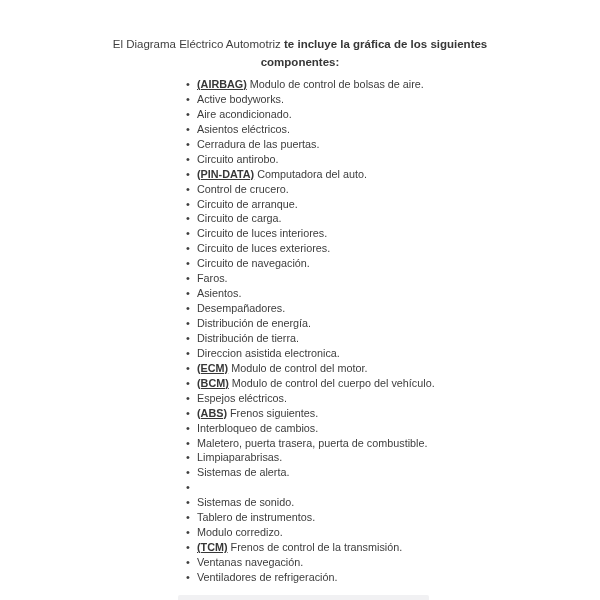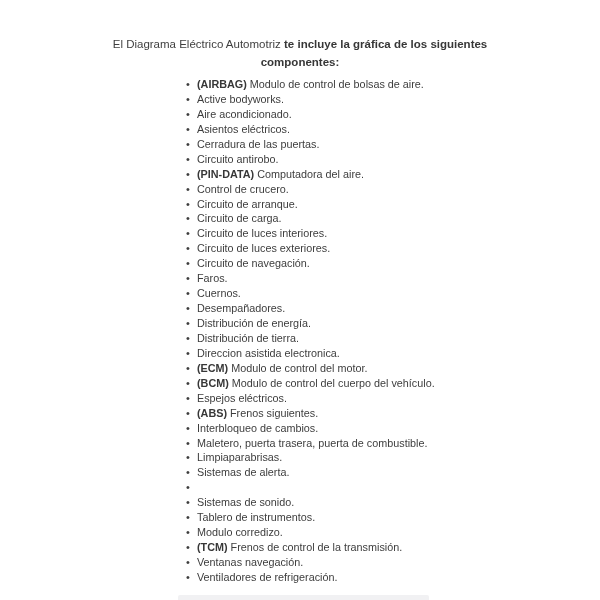--- a/index.html
+++ b/index.html
@@ -50,20 +50,21 @@
   .bullet {
     display: inline-block;
     width: 11px;
     font-size: 11px;
     color: #3d3d3d;
     flex: 0 0 11px;
   }
   .item-bold {
     font-weight: 700;
     color: #373737;
+    text-decoration: underline;
   }
   .item-bold:empty {
     display: none;
   }
   .bottom-bar {
     position: absolute;
     left: 178px;
     top: 595px;
     width: 251px;
     height: 8px;
@@ -105,21 +106,21 @@
     <span class="item-text"><span class="item-label">Cerradura de las puertas.</span></span>
   </li>
 
   <li>
     <span class="bullet">•</span>
     <span class="item-text"><span class="item-label">Circuito antirobo.</span></span>
   </li>
 
   <li>
     <span class="bullet">•</span>
-    <span class="item-text"><b class="item-bold">(PIN-DATA)</b><span class="item-label"> Computadora del aire.</span></span>
+    <span class="item-text"><b class="item-bold">(PIN-DATA)</b><span class="item-label"> Computadora del auto.</span></span>
   </li>
 
   <li>
     <span class="bullet">•</span>
     <span class="item-text"><span class="item-label">Control de crucero.</span></span>
   </li>
 
   <li>
     <span class="bullet">•</span>
     <span class="item-text"><span class="item-label">Circuito de arranque.</span></span>
@@ -145,21 +146,21 @@
     <span class="item-text"><span class="item-label">Circuito de navegación.</span></span>
   </li>
 
   <li>
     <span class="bullet">•</span>
     <span class="item-text"><span class="item-label">Faros.</span></span>
   </li>
 
   <li>
     <span class="bullet">•</span>
-    <span class="item-text"><span class="item-label">Cuernos.</span></span>
+    <span class="item-text"><span class="item-label">Asientos.</span></span>
   </li>
 
   <li>
     <span class="bullet">•</span>
     <span class="item-text"><span class="item-label">Desempañadores.</span></span>
   </li>
 
   <li>
     <span class="bullet">•</span>
     <span class="item-text"><span class="item-label">Distribución de energía.</span></span>

